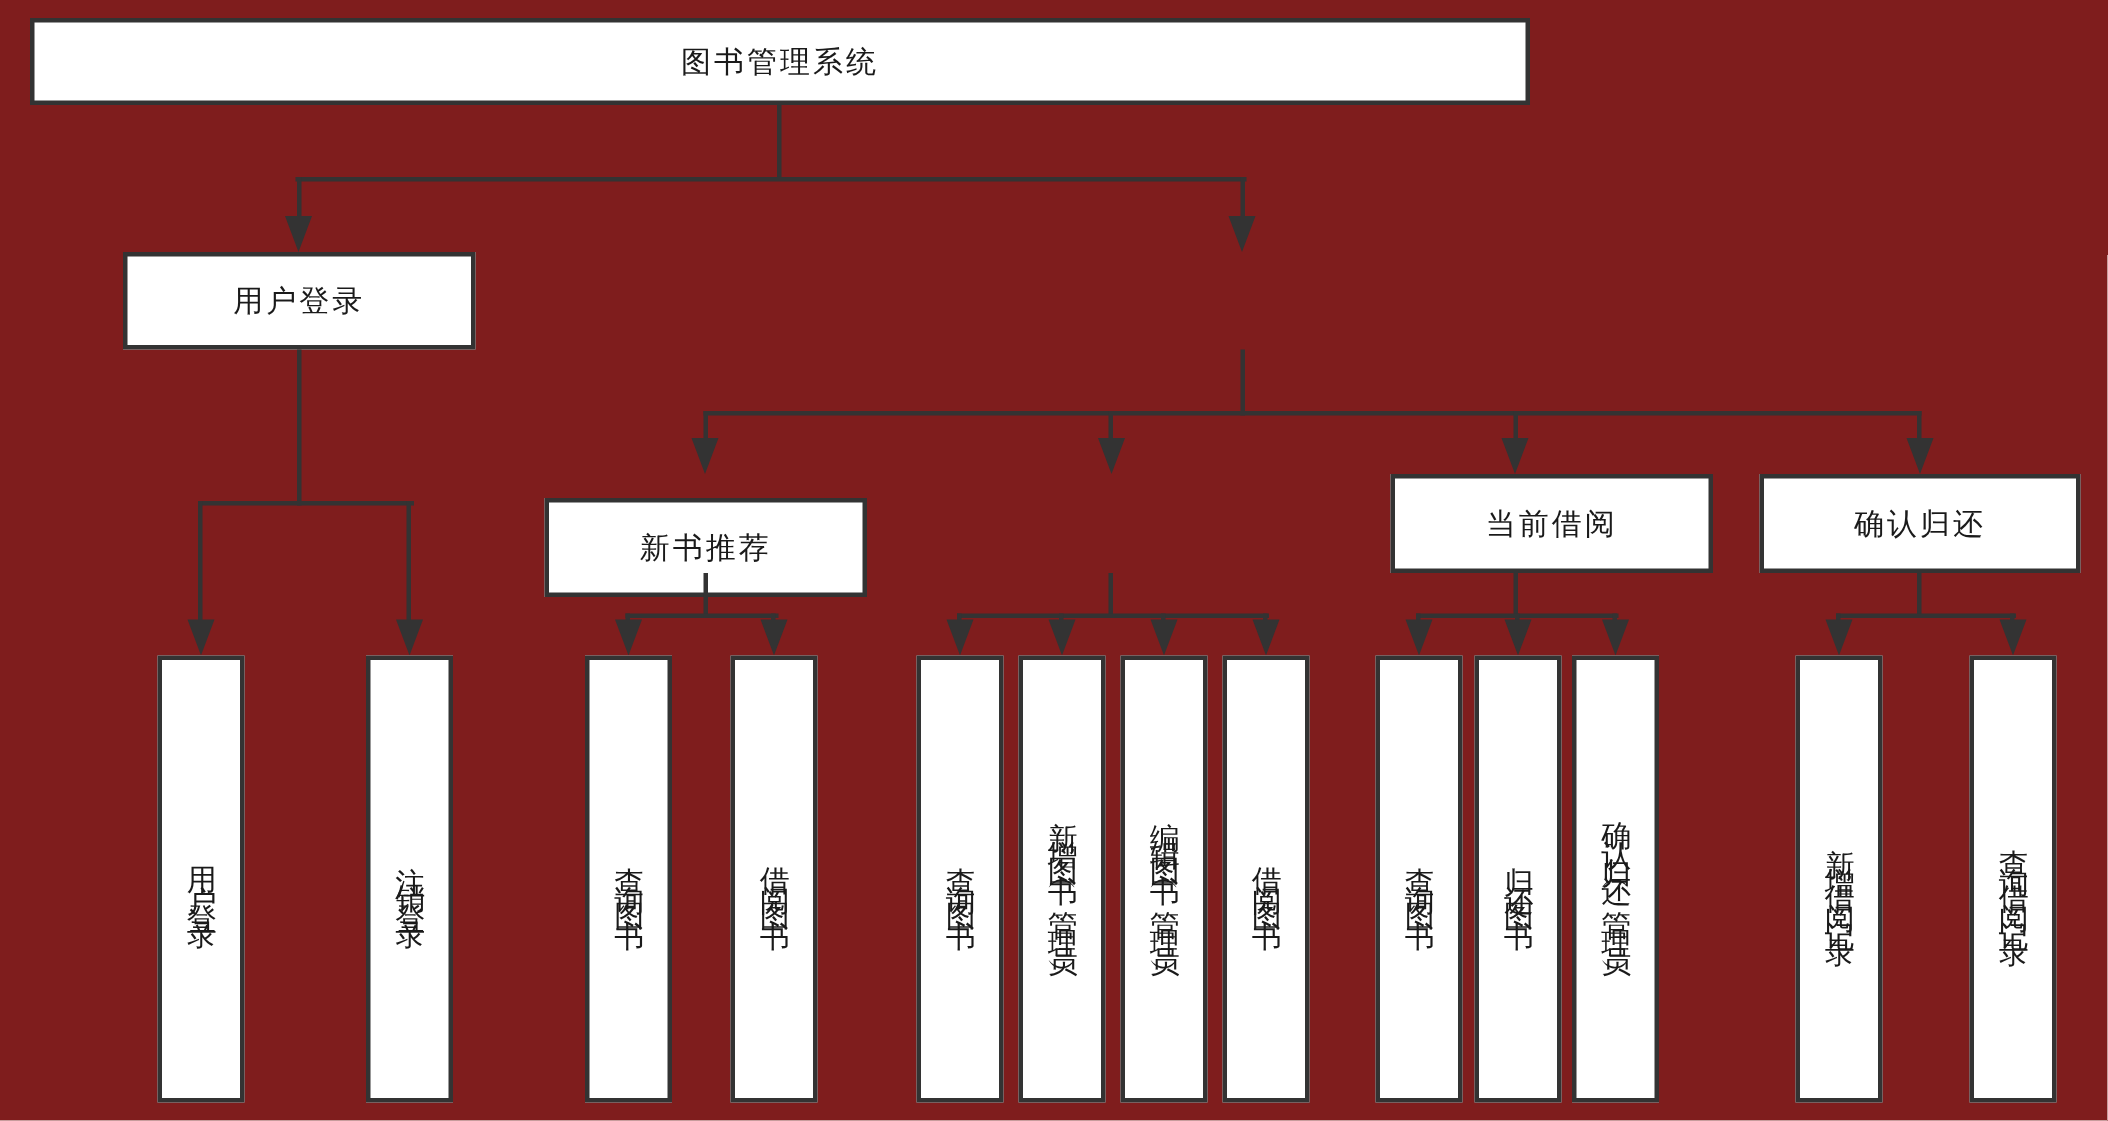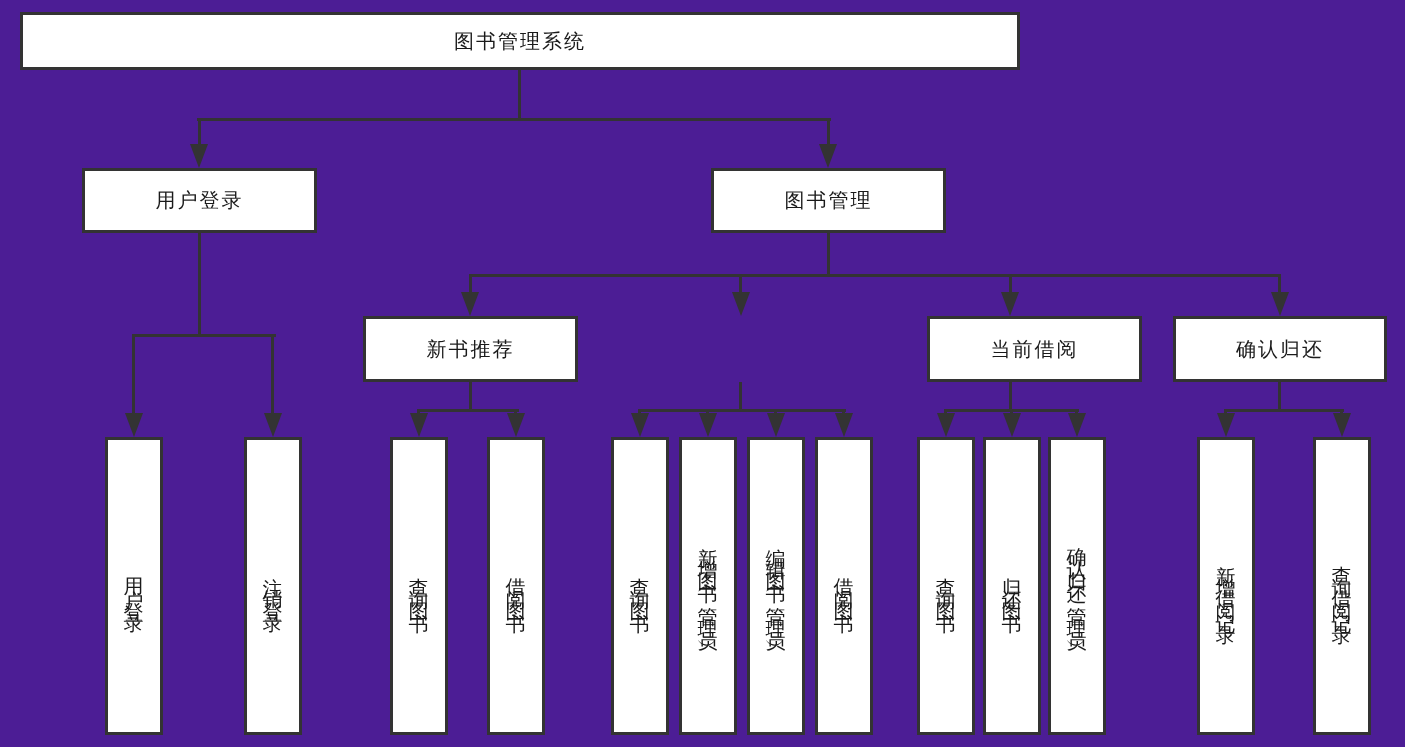--- a/index.html
+++ b/index.html
@@ -1,17 +1,17 @@
 <!DOCTYPE html>
 <html><head>
 <meta charset="utf-8">
 <style>
   html,body{margin:0;padding:0;background:#ffffff;}
   .canvas{
-    position:relative;width:1405px;height:747px;background:#4c1d95;overflow:hidden;
+    position:relative;width:1405px;height:747px;background:#7f1d1d;overflow:hidden;
     font-family:"Liberation Sans","DejaVu Sans",sans-serif;
   }
   .hb,.vb{
     position:absolute;background:#ffffff;border:3px solid #333333;box-sizing:border-box;
     display:flex;align-items:center;justify-content:center;
   }
   .hb span{
     font-size:20px;color:#1a1a1a;letter-spacing:2px;white-space:nowrap;
   }
   .vb{width:58px;height:298px;top:437px;}
@@ -43,43 +43,40 @@
   <i class="vl" style="left:518px;top:70px;height:50px"></i>
   <i class="hl" style="left:197px;top:118px;width:634px"></i>
   <i class="vl" style="left:198px;top:118px;height:30px"></i>
   <i class="ar" style="left:190px;top:144px"></i>
   <i class="vl" style="left:827px;top:118px;height:30px"></i>
   <i class="ar" style="left:819px;top:144px"></i>
 
   <div class="hb" style="left:82px;top:168px;width:235px;height:65px">
     <span>用户登录</span>
   </div>
-  <div class="hb" style="left:711px;top:168px;width:235px;height:65px">
-    <span>图书管理</span>
-  </div>
 
   <i class="vl" style="left:198px;top:233px;height:104px"></i>
   <i class="hl" style="left:132px;top:334px;width:144px"></i>
   <i class="vl" style="left:132px;top:334px;height:82px"></i>
   <i class="ar" style="left:125px;top:413px"></i>
   <i class="vl" style="left:271px;top:334px;height:82px"></i>
   <i class="ar" style="left:264px;top:413px"></i>
 
   <i class="vl" style="left:827px;top:233px;height:44px"></i>
   <i class="hl" style="left:469px;top:274px;width:812px"></i>
   <i class="vl" style="left:469px;top:274px;height:22px"></i>
   <i class="ar" style="left:461px;top:292px"></i>
   <i class="vl" style="left:739px;top:274px;height:22px"></i>
   <i class="ar" style="left:732px;top:292px"></i>
   <i class="vl" style="left:1009px;top:274px;height:22px"></i>
   <i class="ar" style="left:1001px;top:292px"></i>
   <i class="vl" style="left:1278px;top:274px;height:22px"></i>
   <i class="ar" style="left:1271px;top:292px"></i>
 
-  <div class="hb" style="left:363px;top:316px;width:215px;height:66px">
+  <div class="hb" style="left:363px;top:332px;width:215px;height:66px">
     <span>新书推荐</span>
   </div>
   <div class="hb" style="left:927px;top:316px;width:215px;height:66px">
     <span>当前借阅</span>
   </div>
   <div class="hb" style="left:1173px;top:316px;width:214px;height:66px">
     <span>确认归还</span>
   </div>
 
   <i class="vl" style="left:469px;top:382px;height:30px"></i>

